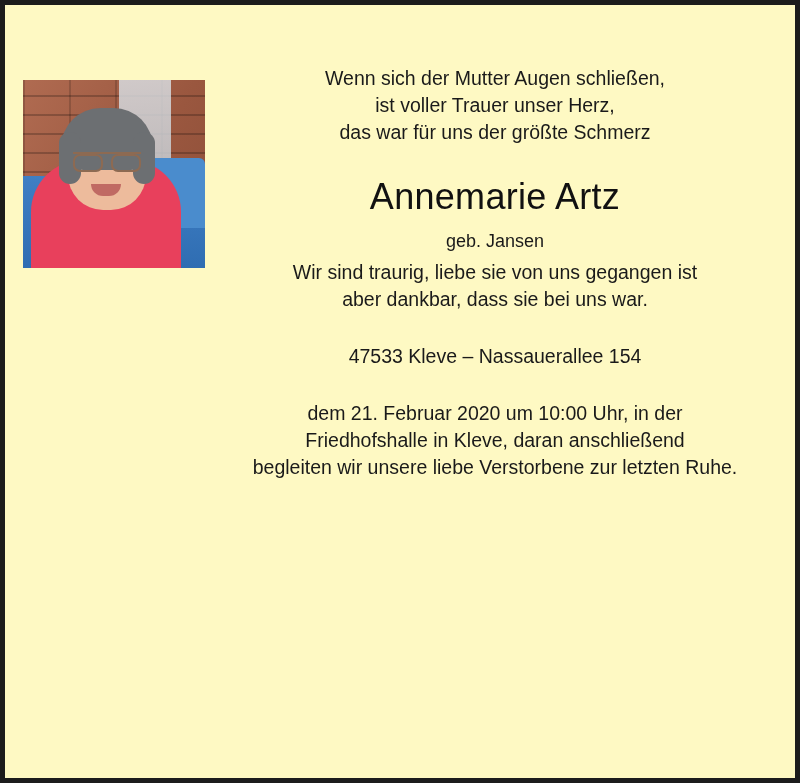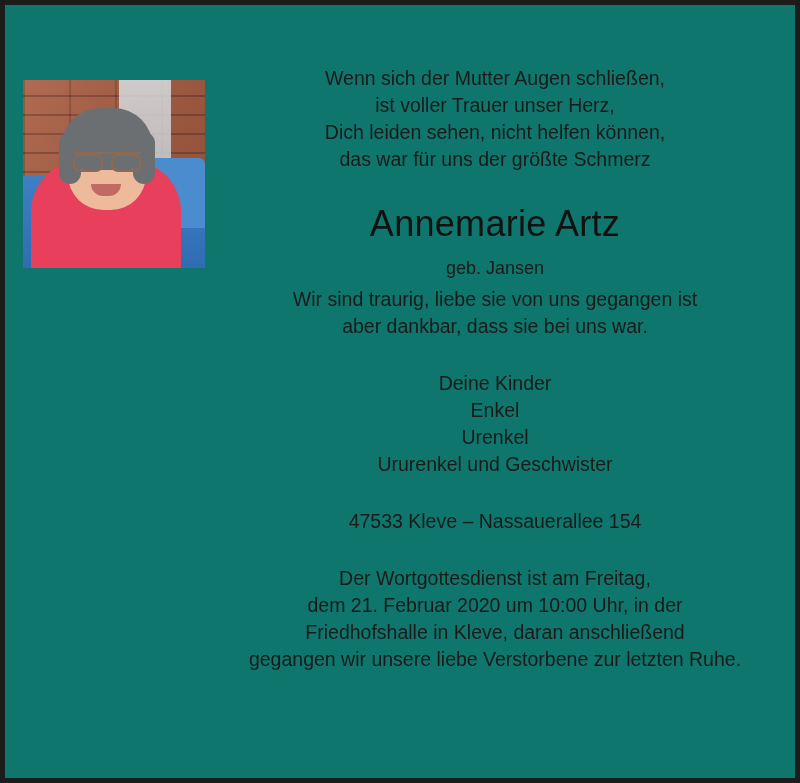--- a/index.html
+++ b/index.html
@@ -21,21 +21,21 @@
     height: 783px;
     background: #ffffff;
     border: 5px solid #1c1c1c;
     padding: 0;
   }
   .inner {
     position: relative;
     box-sizing: border-box;
     width: 100%;
     height: 100%;
-    background: #0f766e;
+    background: #fef9c3;
     padding: 60px 40px 20px 40px;
   }
 
   
   .portrait {
     position: absolute;
     left: 18px;
     top: 75px;
     width: 182px;
     height: 188px;
@@ -215,45 +215,37 @@
       <div class="hair-side-r"></div>
       <div class="glasses"></div>
       <div class="mouth"></div>
     </div>
 
     <div class="content">
 
       <p class="verse">
         <span class="verse-line">Wenn sich der Mutter Augen schließen,</span>
         <span class="verse-line">ist voller Trauer unser Herz,</span>
-        <span class="verse-line">Dich leiden sehen, nicht helfen können,</span>
         <span class="verse-line">das war für uns der größte Schmerz</span>
       </p>
 
       <h1 class="name">Annemarie Artz</h1>
       <div class="maiden">geb. Jansen</div>
 
       <p class="verse">
         <span class="verse-line">Wir sind traurig, liebe sie von uns gegangen ist</span>
         <span class="verse-line">aber dankbar, dass sie bei uns war.</span>
       </p>
 
-      <p class="verse">
-        <span class="verse-line">Deine Kinder</span>
-        <span class="verse-line">Enkel</span>
-        <span class="verse-line">Urenkel</span>
-        <span class="verse-line">Ururenkel und Geschwister</span>
-      </p>
 
       <p class="verse">
         <span class="verse-line">47533 Kleve – Nassauerallee 154</span>
       </p>
 
       <p class="verse">
-        <span class="verse-line">Der Wortgottesdienst ist am Freitag,</span>
         <span class="verse-line">dem 21. Februar 2020 um 10:00 Uhr, in der</span>
         <span class="verse-line">Friedhofshalle in Kleve, daran anschließend</span>
-        <span class="verse-line">gegangen wir unsere liebe Verstorbene zur letzten Ruhe.</span>
+        <span class="verse-line">begleiten wir unsere liebe Verstorbene zur letzten Ruhe.</span>
       </p>
 
     </div>
   </div>
 </div>
 
 </body></html>

